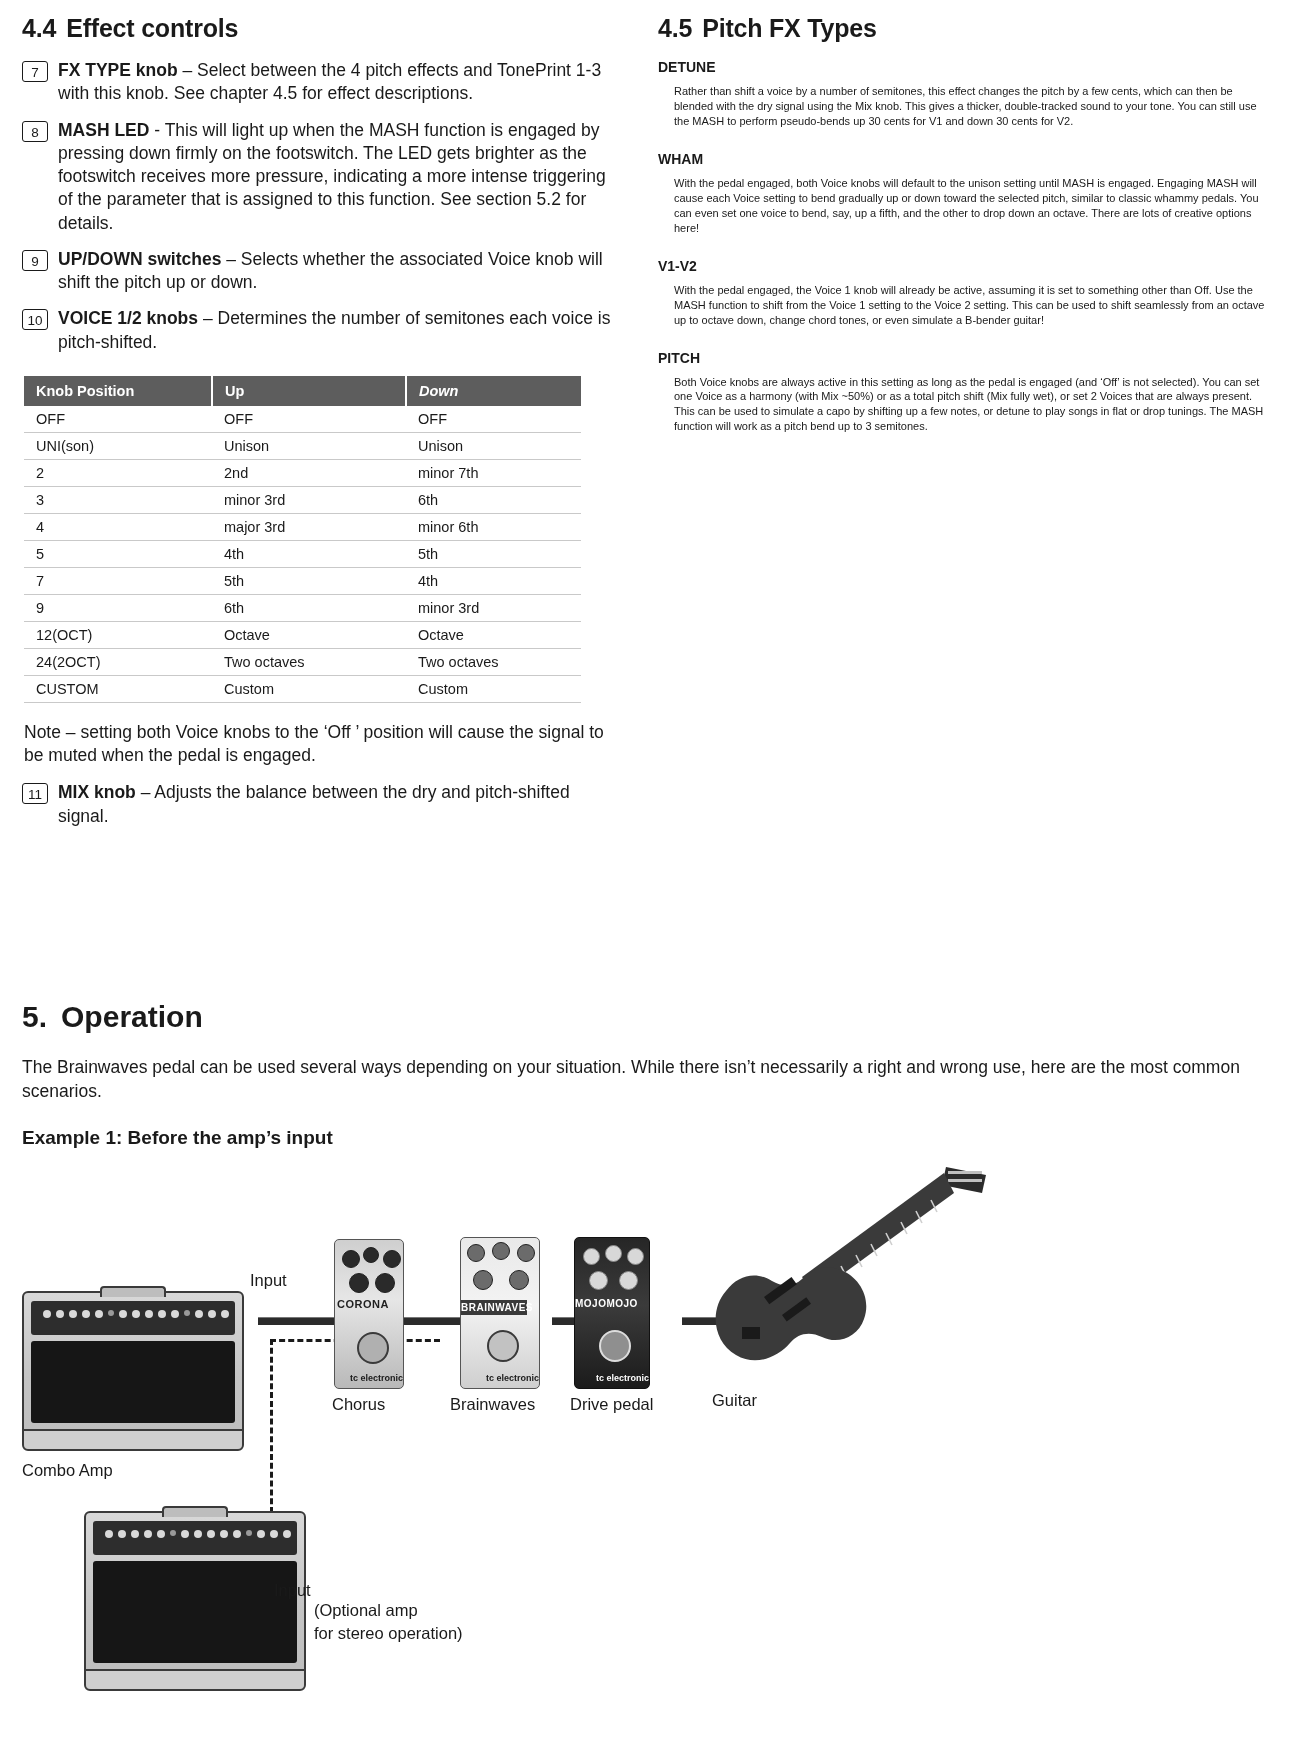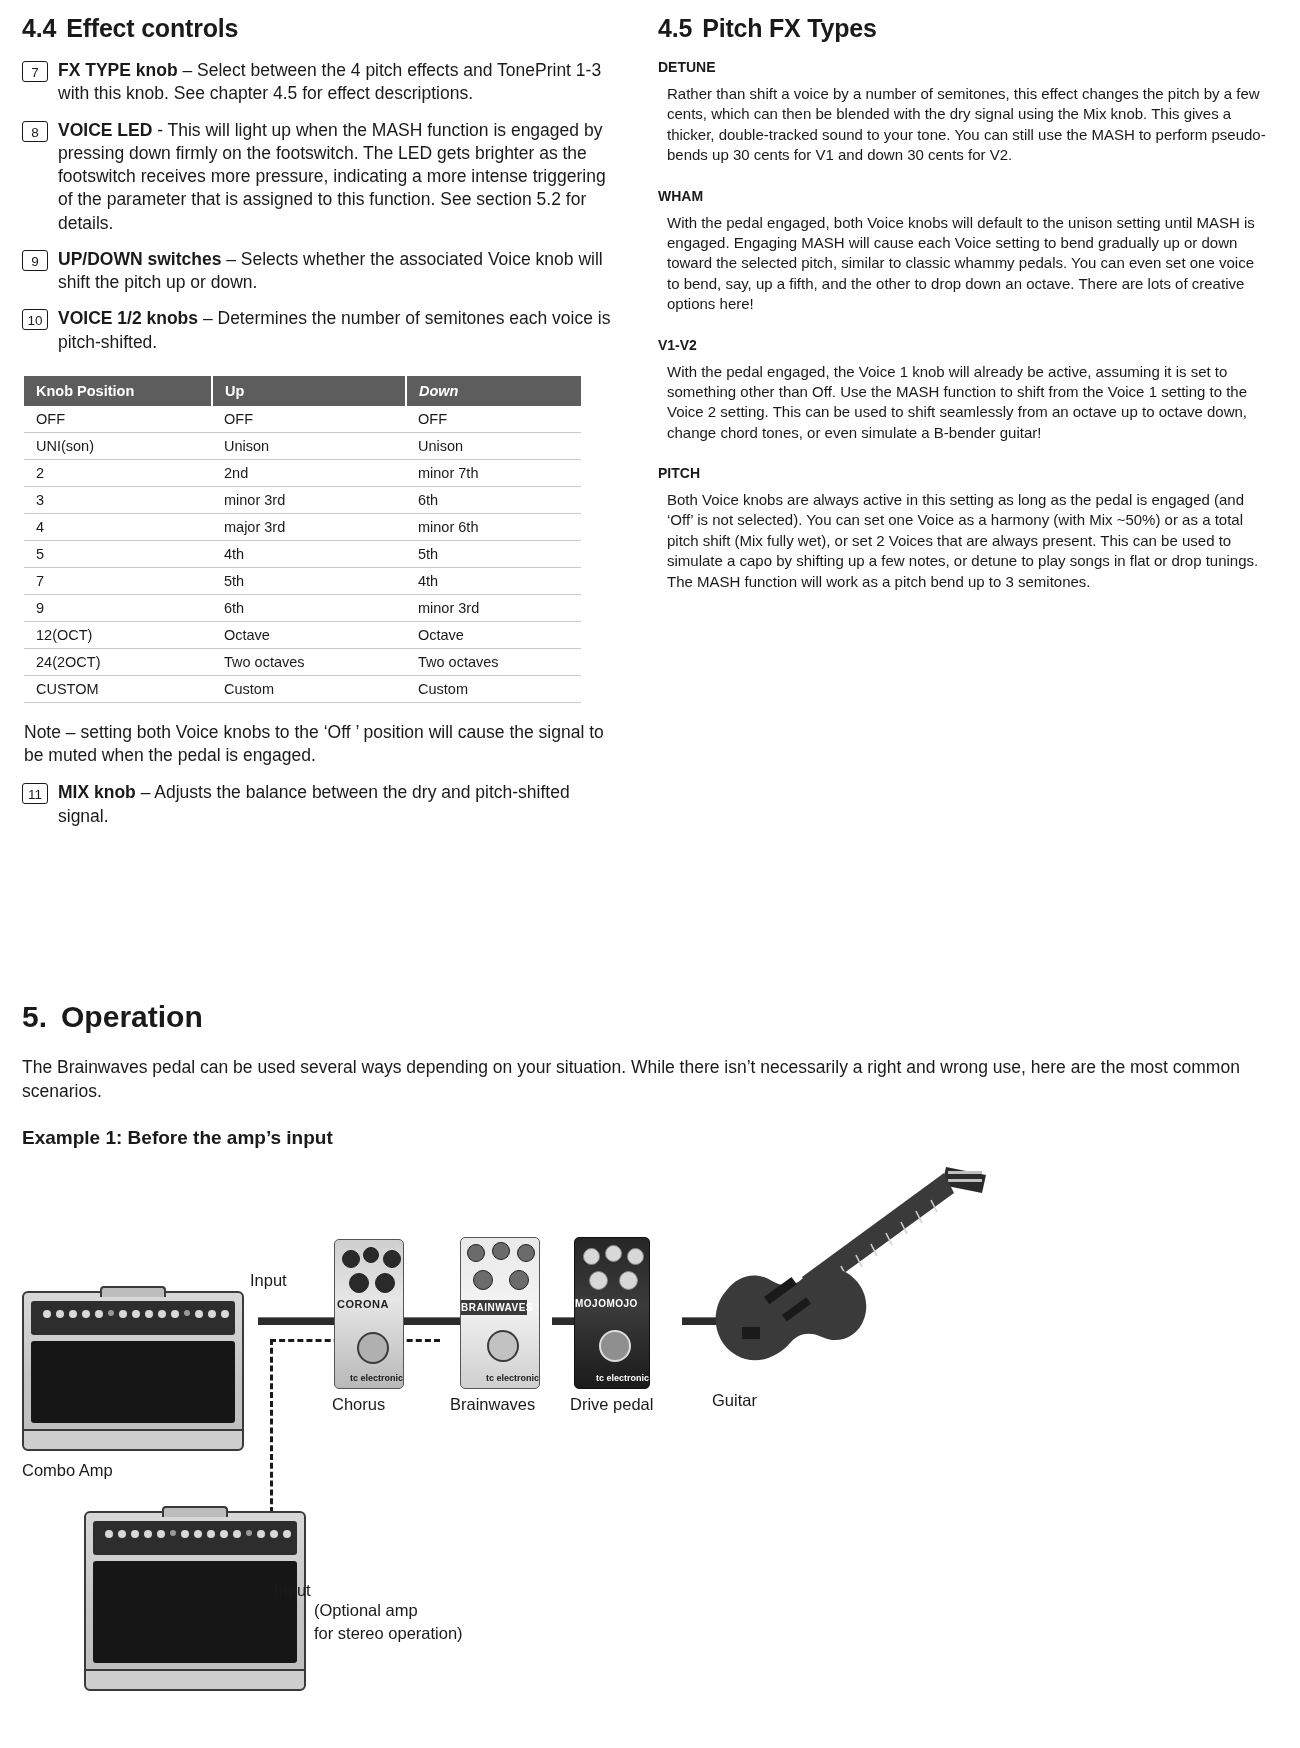--- a/index.html
+++ b/index.html
@@ -86,23 +86,23 @@
     color: #1a1a1a;
   }
   table.knob tr td:first-child { width: 176px; }
   table.knob tr td:nth-child(2) { width: 182px; }
   .note {
     font-size: 17.5px;
     line-height: 1.33;
     margin: 18px 0 14px 2px;
   }
   .rtext {
-    font-size: 15px;
+    font-size: 11px;
     line-height: 1.36;
-    margin: 0 0 22px 9px;
+    margin: 0 0 22px 16px;
   }
   h4.fx {
     font-size: 14px;
     font-weight: bold;
     margin: 0 0 9px 0;
   }
   
   .op {
     position: absolute;
     left: 22px;
@@ -262,21 +262,21 @@
     <div class="item">
       <span class="boxnum">7</span>
       <div class="itembody">
         <b>FX TYPE knob</b><span> – Select between the 4 pitch effects and TonePrint 1-3 with this knob. See chapter 4.5 for effect descriptions.</span>
       </div>
     </div>
 
     <div class="item">
       <span class="boxnum">8</span>
       <div class="itembody">
-        <b>VOICE LED</b><span> - This will light up when the MASH function is engaged by pressing down firmly on the footswitch. The LED gets brighter as the footswitch receives more pressure, indicating a more intense triggering of the parameter that is assigned to this function. See section 5.2 for details.</span>
+        <b>MASH LED</b><span> - This will light up when the MASH function is engaged by pressing down firmly on the footswitch. The LED gets brighter as the footswitch receives more pressure, indicating a more intense triggering of the parameter that is assigned to this function. See section 5.2 for details.</span>
       </div>
     </div>
 
     <div class="item">
       <span class="boxnum">9</span>
       <div class="itembody">
         <b>UP/DOWN switches</b><span> – Selects whether the associated Voice knob will shift the pitch up or down.</span>
       </div>
     </div>
 

